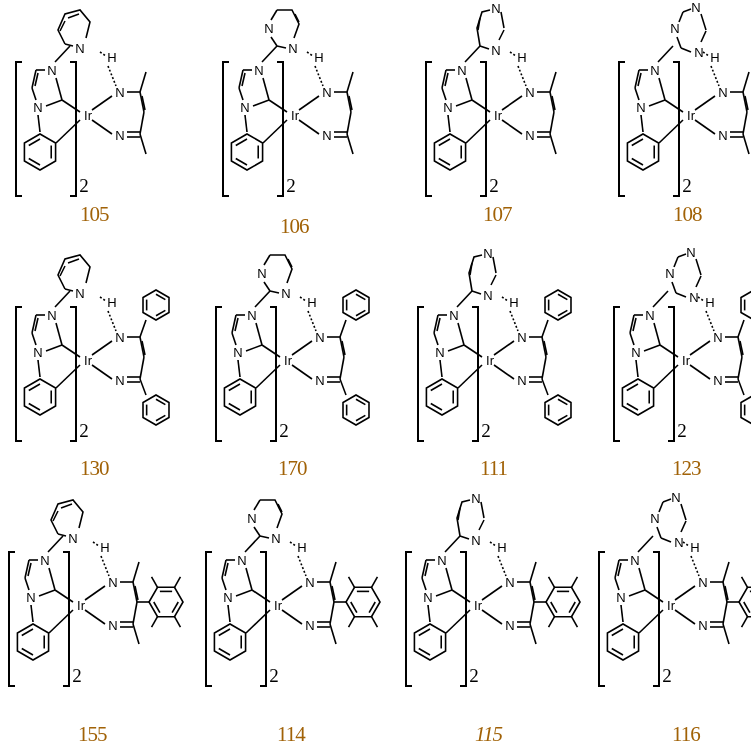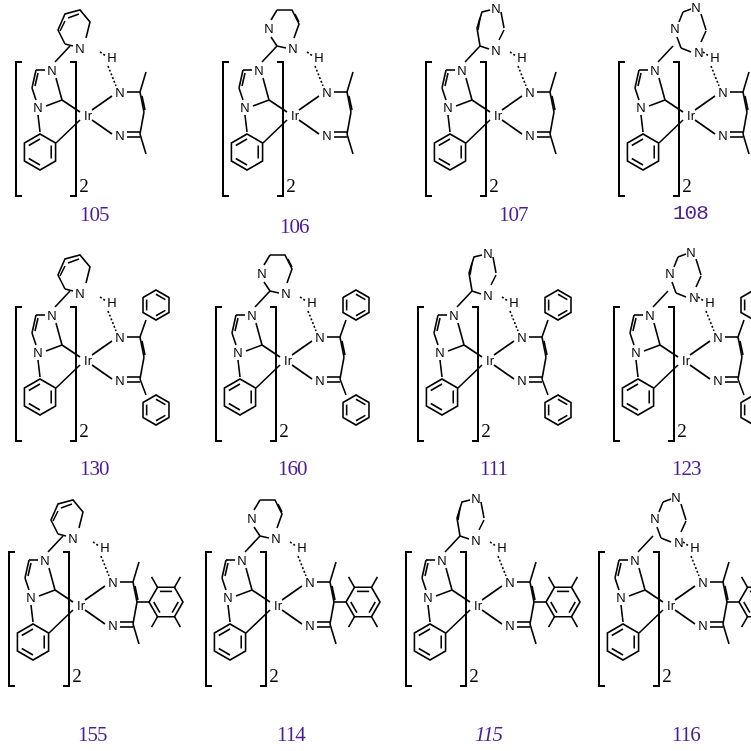--- a/index.html
+++ b/index.html
@@ -1,21 +1,21 @@
 <!DOCTYPE html>
 <html><head>
 <meta charset="utf-8">
 <style>
   html, body { margin: 0; padding: 0; background: #ffffff; }
   body { width: 751px; height: 751px; position: relative; overflow: hidden;
          font-family: "Liberation Serif", serif; }
   .cell { position: absolute; }
   .cell svg { position: absolute; left: 0; top: 0; overflow: visible; }
   .label { position: absolute; font-family: "Liberation Serif", serif; font-size: 21px;
-           color: #4c1d95; letter-spacing: -1px; }
+           color: #a16207; letter-spacing: -1px; }
   svg text { font-family: "Liberation Sans", sans-serif; font-size: 13px; fill: #000; }
   svg .sub { font-family: "Liberation Serif", serif; font-size: 19px; }
   svg line, svg polyline, svg polygon, svg path { stroke: #000; stroke-width: 1.6; fill: none; }
   svg .dash { stroke-dasharray: 2 2; }
   svg .br { stroke-width: 2; }
 </style>
 </head>
 <body>
 
 <div id="figure">
@@ -162,21 +162,21 @@
           <line x1="130" y1="92" x2="134" y2="112"></line>
           <line x1="132" y1="96" x2="135" y2="110"></line>
           <line x1="134" y1="112" x2="130" y2="134"></line>
           <line x1="117" y1="132" x2="130" y2="132"></line>
           <line x1="117" y1="137" x2="130" y2="137"></line>
           <line x1="130" y1="92" x2="136" y2="72"></line>
           <line x1="130" y1="134" x2="136" y2="154"></line>
         </g>
       </svg>
     </div>
-    <div class="label" style="left: 483px; top: 202px; margin-left: 16px;">107</div>
+    <div class="label" style="left: 483px; top: 202px;">107</div>
     <div class="cell" style="left: 613px; top: 0px;">
       <svg width="190" height="230" viewBox="0 0 190 230">
         <g>
           <g transform="translate(0,0)">
             <text x="83" y="12" text-anchor="middle">N</text>
             <text x="62" y="33" text-anchor="middle">N</text>
             <line x1="78" y1="9" x2="70" y2="12"></line>
             <line x1="70" y1="12" x2="66" y2="22"></line>
             <line x1="88" y1="14" x2="93" y2="30"></line>
             <line x1="93" y1="31" x2="88" y2="42"></line>
@@ -215,21 +215,21 @@
           <line x1="130" y1="92" x2="134" y2="112"></line>
           <line x1="132" y1="96" x2="135" y2="110"></line>
           <line x1="134" y1="112" x2="130" y2="134"></line>
           <line x1="117" y1="132" x2="130" y2="132"></line>
           <line x1="117" y1="137" x2="130" y2="137"></line>
           <line x1="130" y1="92" x2="136" y2="72"></line>
           <line x1="130" y1="134" x2="136" y2="154"></line>
         </g>
       </svg>
     </div>
-    <div class="label" style="left: 673px; top: 202px; font-family: Liberation Mono, monospace;">108</div>
+    <div class="label" style="left: 673px; top: 202px;">108</div>
     <div class="cell" style="left: 10px; top: 245px;">
       <svg width="190" height="230" viewBox="0 0 190 230">
         <g>
           <g transform="translate(0,0)">
             <polyline points="55,44 48,30 55,14 70,10 80,22 76,38"></polyline>
             <line x1="58" y1="18" x2="69" y2="14"></line>
             <line x1="50" y1="31" x2="55" y2="21"></line>
             <text x="70" y="53" text-anchor="middle">N</text>
             <line x1="55" y1="44" x2="63" y2="46"></line>
           </g>
@@ -331,21 +331,21 @@
           <line x1="136.64692563912806" y1="65.4" x2="136.64692563912806" y2="54.6"></line>
           <line x1="146" y1="49.2" x2="155.35307436087194" y2="54.599999999999994"></line>
           <line x1="130" y1="134" x2="136" y2="150"></line>
           <polygon points="158.99038105676658,172.5 146,180 133.00961894323342,172.5 133.00961894323342,157.5 146,150 158.99038105676658,157.5"></polygon>
           <line x1="155.35307436087194" y1="170.4" x2="146" y2="175.8"></line>
           <line x1="136.64692563912806" y1="170.4" x2="136.64692563912806" y2="159.6"></line>
           <line x1="146" y1="154.2" x2="155.35307436087194" y2="159.6"></line>
         </g>
       </svg>
     </div>
-    <div class="label" style="left: 278px; top: 456px;">160</div>
+    <div class="label" style="left: 278px; top: 456px;">170</div>
     <div class="cell" style="left: 412px; top: 245px;">
       <svg width="190" height="230" viewBox="0 0 190 230">
         <g>
           <g transform="translate(0,0)">
             <text x="76" y="13" text-anchor="middle">N</text>
             <polyline points="70,10 62,12 57,28 60,46"></polyline>
             <line x1="81" y1="12" x2="84" y2="28"></line>
             <line x1="84" y1="30" x2="79" y2="40"></line>
             <line x1="60" y1="18" x2="58" y2="30"></line>
             <text x="76" y="55" text-anchor="middle">N</text>

